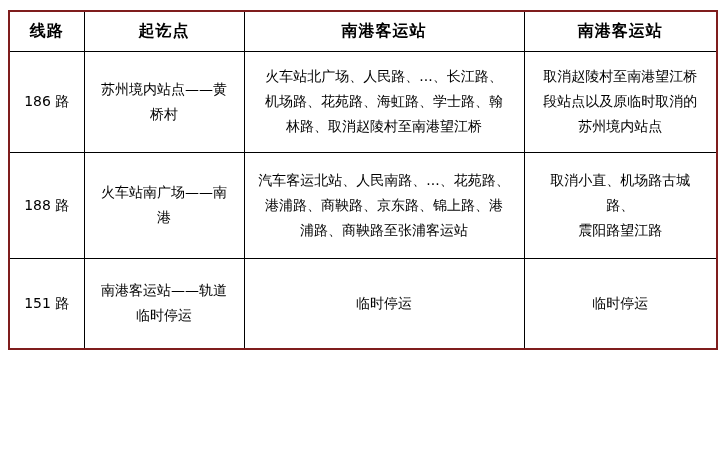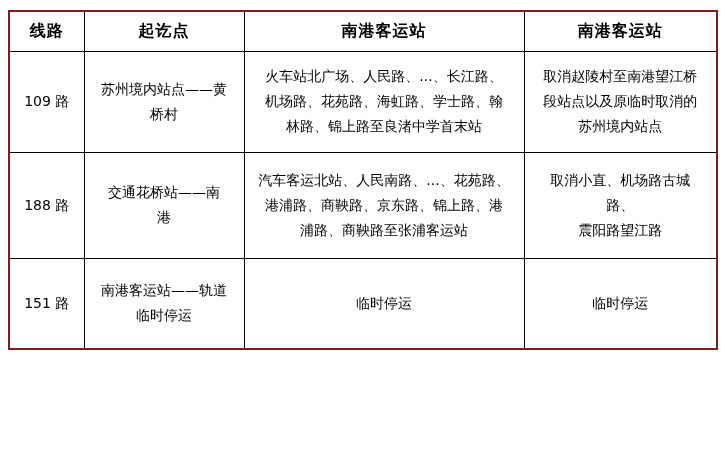--- a/index.html
+++ b/index.html
@@ -70,33 +70,33 @@
     <thead>
       <tr>
           <th>线路</th>
           <th>起讫点</th>
           <th>南港客运站</th>
           <th>南港客运站</th>
         </tr>
     </thead>
     <tbody>
         <tr>
-          <td class="cell-route">109 路</td>
+          <td class="cell-route">186 路</td>
           <td class="cell-endpoints">苏州境内站点——黄
 桥村</td>
           <td class="cell-temp">火车站北广场、人民路、...、长江路、
 机场路、花苑路、海虹路、学士路、翰
-林路、锦上路至良渚中学首末站</td>
+林路、取消赵陵村至南港望江桥</td>
           <td class="cell-adjust">取消赵陵村至南港望江桥
 段站点以及原临时取消的
 苏州境内站点</td>
         </tr>
         <tr>
           <td class="cell-route">188 路</td>
-          <td class="cell-endpoints">交通花桥站——南
+          <td class="cell-endpoints">火车站南广场——南
 港</td>
           <td class="cell-temp">汽车客运北站、人民南路、...、花苑路、
 港浦路、商鞅路、京东路、锦上路、港
 浦路、商鞅路至张浦客运站</td>
           <td class="cell-adjust">取消小直、机场路古城路、
 震阳路望江路</td>
         </tr>
         <tr>
           <td class="cell-route">151 路</td>
           <td class="cell-endpoints">南港客运站——轨道

